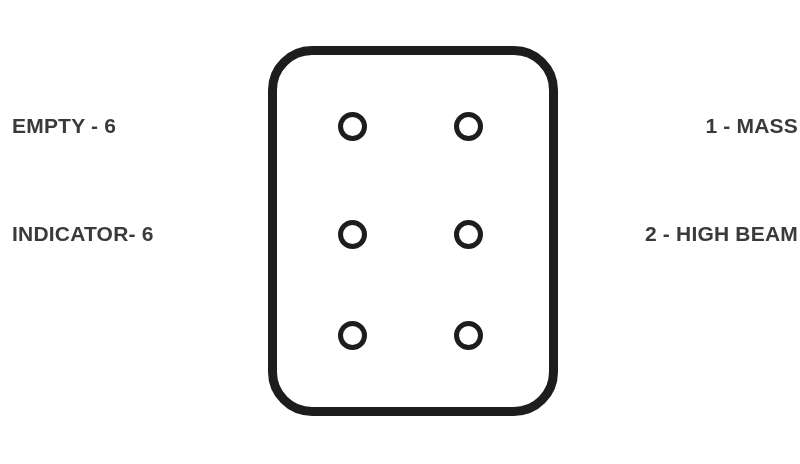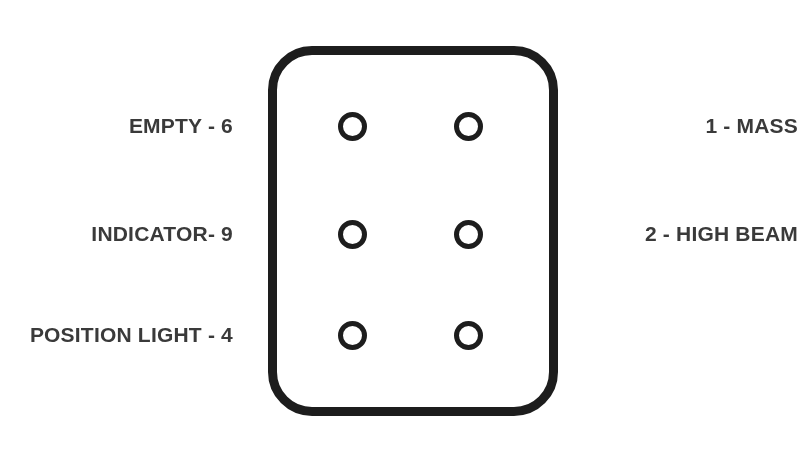--- a/index.html
+++ b/index.html
@@ -44,23 +44,22 @@
   .label {
     position: absolute;
     font-size: 21px;
     font-weight: 700;
     color: #3a3a3a;
     line-height: 24px;
     letter-spacing: 0.2px;
     white-space: nowrap;
   }
   .label.side-left {
-    left: 1px;
+    left: 12px;
     width: 232px;
-    text-align: right;
   }
   .label.side-right {
     left: 594px;
     width: 204px;
     text-align: right;
   }
   .label.row-1 { top: 114px; }
   .label.row-2 { top: 222px; }
   .label.row-3 { top: 323px; }
 </style>
@@ -69,22 +68,21 @@
 
 <div class="canvas">
 
   <div class="connector-body"></div>
 
   <div class="label side-left row-1">EMPTY - 6</div>
   <span class="pin col-left row-1"></span>
   <span class="pin col-right row-1"></span>
   <div class="label side-right row-1">1 - MASS</div>
 
-  <div class="label side-left row-2">INDICATOR- 9</div>
+  <div class="label side-left row-2">INDICATOR- 6</div>
   <span class="pin col-left row-2"></span>
   <span class="pin col-right row-2"></span>
   <div class="label side-right row-2">2 - HIGH BEAM</div>
 
-  <div class="label side-left row-3">POSITION LIGHT - 4</div>
   <span class="pin col-left row-3"></span>
   <span class="pin col-right row-3"></span>
 
 </div>
 
 </body></html>

